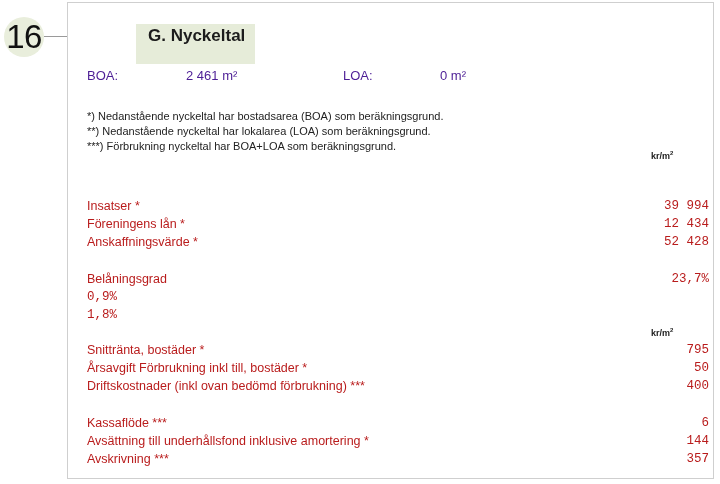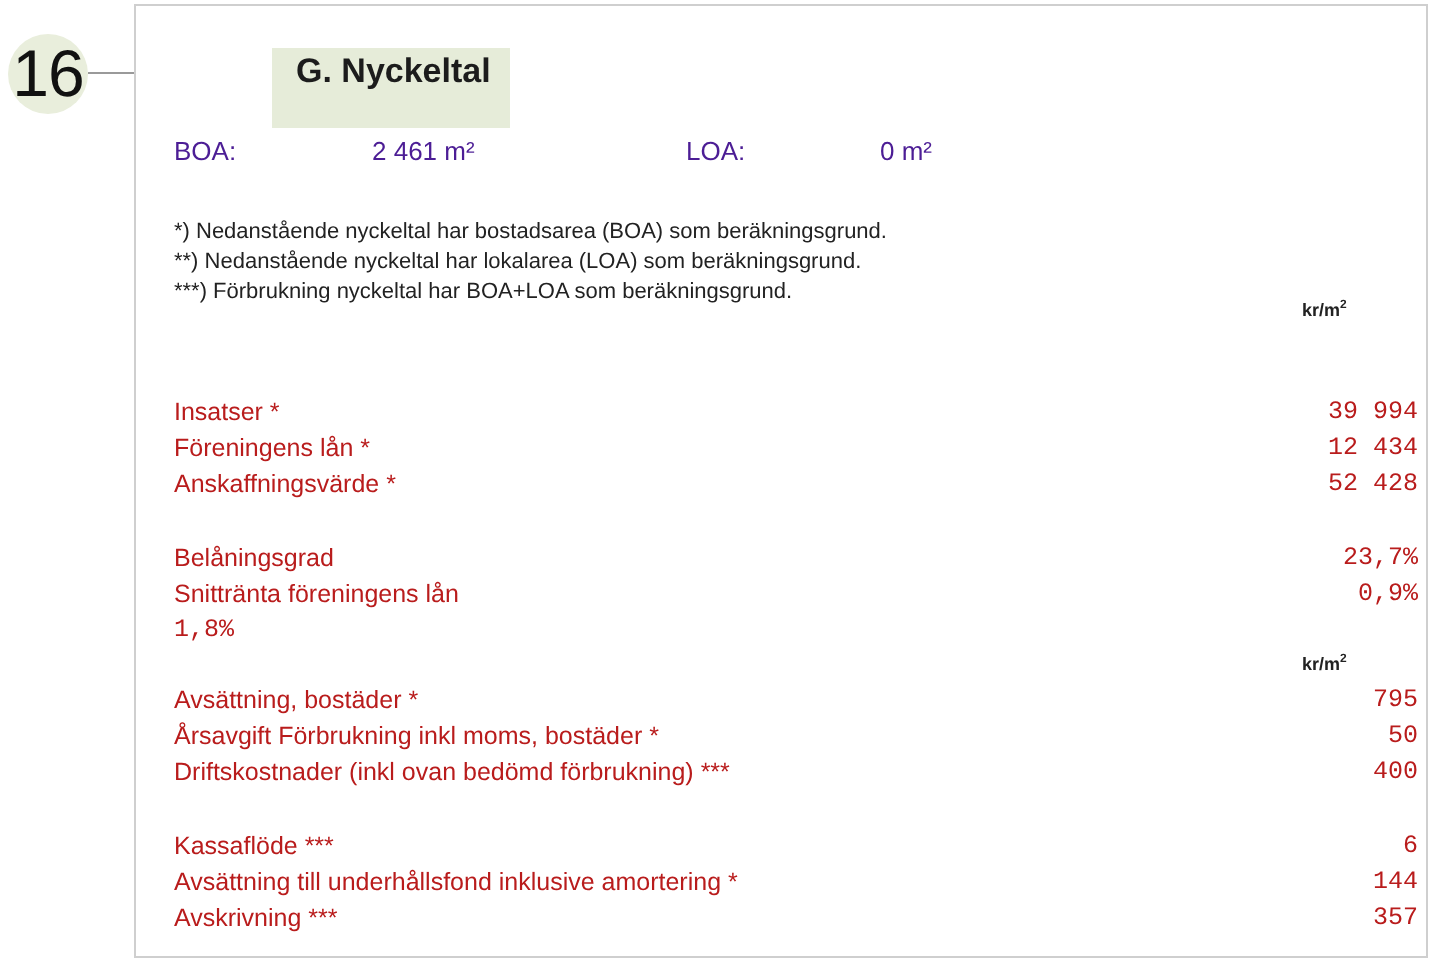--- a/index.html
+++ b/index.html
@@ -61,35 +61,34 @@
 <div class="row" style="top:235px">
     <span>Anskaffningsvärde *</span>
     <span class="val">52 428</span>
   </div>
 
 <div class="row" style="top:272px">
     <span>Belåningsgrad</span>
     <span class="val">23,7%</span>
   </div>
 <div class="row" style="top:290px">
-    <span>Snittränta föreningens lån</span>
     <span class="val">0,9%</span>
   </div>
 <div class="row" style="top:308px">
     <span class="val">1,8%</span>
   </div>
 
 <div class="unit" style="top:327px"><span>kr/m</span><sup>2</sup></div>
 
 <div class="row" style="top:343px">
-    <span>Avsättning, bostäder *</span>
+    <span>Snittränta, bostäder *</span>
     <span class="val">795</span>
   </div>
 <div class="row" style="top:361px">
-    <span>Årsavgift Förbrukning inkl moms, bostäder *</span>
+    <span>Årsavgift Förbrukning inkl till, bostäder *</span>
     <span class="val">50</span>
   </div>
 <div class="row" style="top:379px">
     <span>Driftskostnader (inkl ovan bedömd förbrukning) ***</span>
     <span class="val">400</span>
   </div>
 
 <div class="row" style="top:416px">
     <span>Kassaflöde ***</span>
     <span class="val">6</span>

